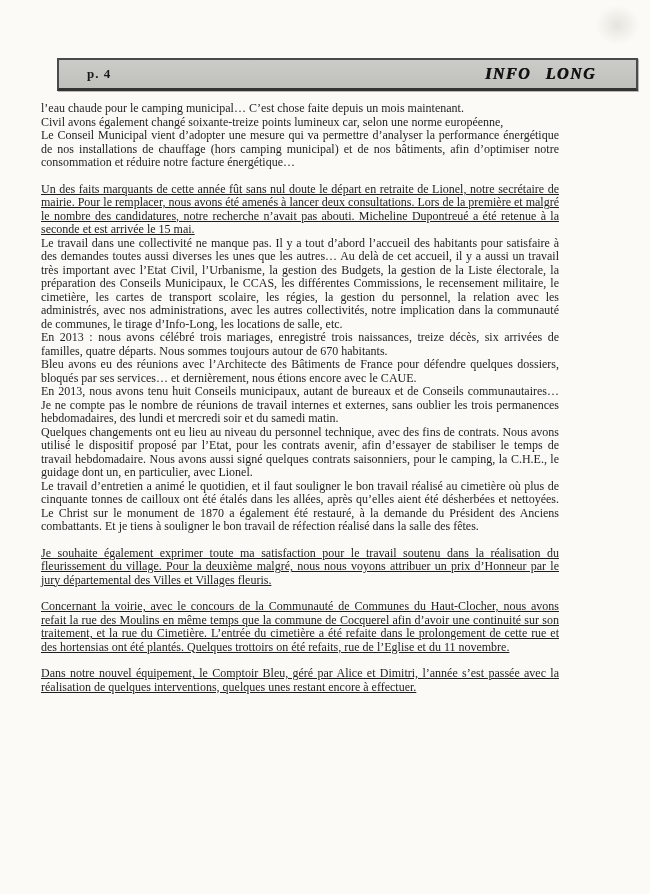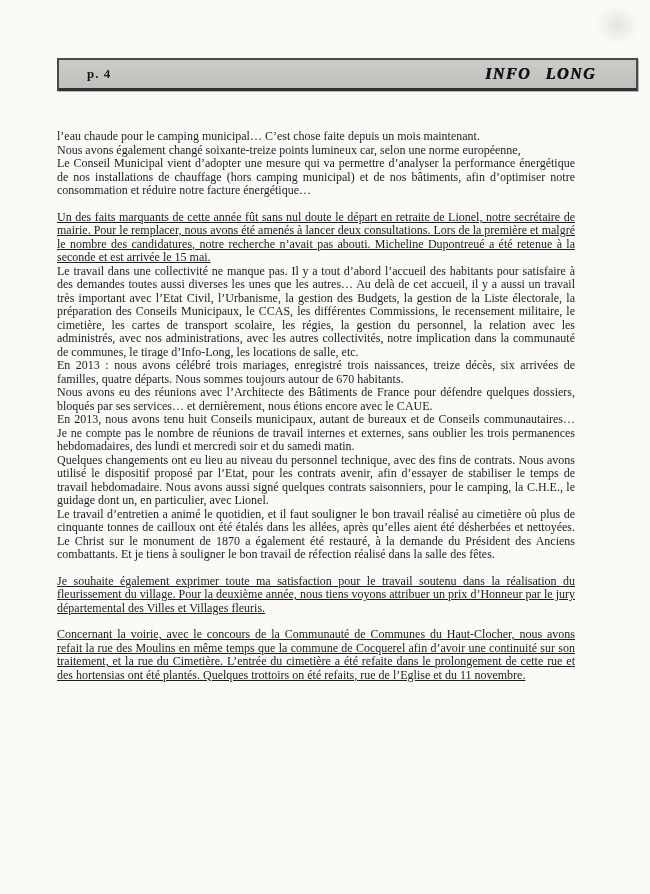--- a/index.html
+++ b/index.html
@@ -51,24 +51,23 @@
     font-weight: bold;
     font-style: italic;
     font-size: 16px;
     letter-spacing: 1.5px;
     word-spacing: 9px;
     color: #121212;
     text-shadow: 0.6px 0 0 #121212;
   }
   .content {
     position: absolute;
-    left: 57px;
+    left: 41px;
     top: 102px;
     width: 518px;
-    margin-top: 28px;
   }
   .content p {
     margin: 0;
     font-size: 12px;
     line-height: 13.5px;
     text-align: justify;
     color: #1d1d1d;
   }
   .content p.gap {
     margin-top: 13px;
@@ -80,24 +79,25 @@
 
 <div class="scan-artifact"></div>
 
 <div class="header-bar">
   <span class="page-label">p. 4</span>
   <span class="newsletter-title">INFO LONG</span>
 </div>
 
 <div class="content">
   <p>l’eau chaude pour le camping municipal… C’est chose faite depuis un mois maintenant.</p>
-  <p>Nous avons également changé soixante-treize points lumineux car, selon une norme européenne,</p>
+  <p>Civil avons également changé soixante-treize points lumineux car, selon une norme européenne,</p>
   <p>Le Conseil Municipal vient d’adopter une mesure qui va permettre d’analyser la performance énergétique de nos installations de chauffage (hors camping municipal) et de nos bâtiments, afin d’optimiser notre consommation et réduire notre facture énergétique…</p>
   <p class="gap">Un des faits marquants de cette année fût sans nul doute le départ en retraite de Lionel, notre secrétaire de mairie. Pour le remplacer, nous avons été amenés à lancer deux consultations. Lors de la première et malgré le nombre des candidatures, notre recherche n’avait pas abouti. Micheline Dupontreué a été retenue à la seconde et est arrivée le 15 mai.</p>
   <p>Le travail dans une collectivité ne manque pas. Il y a tout d’abord l’accueil des habitants pour satisfaire à des demandes toutes aussi diverses les unes que les autres… Au delà de cet accueil, il y a aussi un travail très important avec l’Etat Civil, l’Urbanisme, la gestion des Budgets, la gestion de la Liste électorale, la préparation des Conseils Municipaux, le CCAS, les différentes Commissions, le recensement militaire, le cimetière, les cartes de transport scolaire, les régies, la gestion du personnel, la relation avec les administrés, avec nos administrations, avec les autres collectivités, notre implication dans la communauté de communes, le tirage d’Info-Long, les locations de salle, etc.</p>
   <p>En 2013 : nous avons célébré trois mariages, enregistré trois naissances, treize décès, six arrivées de familles, quatre départs. Nous sommes toujours autour de 670 habitants.</p>
-  <p>Nous avons eu des réunions avec l’Architecte des Bâtiments de France pour défendre quelques dossiers, bloqués par ses services… et dernièrement, nous étions encore avec le CAUE.</p>
+  <p>Bleu avons eu des réunions avec l’Architecte des Bâtiments de France pour défendre quelques dossiers, bloqués par ses services… et dernièrement, nous étions encore avec le CAUE.</p>
   <p>En 2013, nous avons tenu huit Conseils municipaux, autant de bureaux et de Conseils communautaires… Je ne compte pas le nombre de réunions de travail internes et externes, sans oublier les trois permanences hebdomadaires, des lundi et mercredi soir et du samedi matin.</p>
   <p>Quelques changements ont eu lieu au niveau du personnel technique, avec des fins de contrats. Nous avons utilisé le dispositif proposé par l’Etat, pour les contrats avenir, afin d’essayer de stabiliser le temps de travail hebdomadaire. Nous avons aussi signé quelques contrats saisonniers, pour le camping, la C.H.E., le guidage dont un, en particulier, avec Lionel.</p>
   <p>Le travail d’entretien a animé le quotidien, et il faut souligner le bon travail réalisé au cimetière où plus de cinquante tonnes de cailloux ont été étalés dans les allées, après qu’elles aient été désherbées et nettoyées. Le Christ sur le monument de 1870 a également été restauré, à la demande du Président des Anciens combattants. Et je tiens à souligner le bon travail de réfection réalisé dans la salle des fêtes.</p>
-  <p class="gap">Je souhaite également exprimer toute ma satisfaction pour le travail soutenu dans la réalisation du fleurissement du village. Pour la deuxième année, nous tiens voyons attribuer un prix d’Honneur par le jury départemental des Villes et Villages fleuris.</p>
+  <p class="gap">Je souhaite également exprimer toute ma satisfaction pour le travail soutenu dans la réalisation du fleurissement du village. Pour la deuxième malgré, nous nous voyons attribuer un prix d’Honneur par le jury départemental des Villes et Villages fleuris.</p>
   <p class="gap">Concernant la voirie, avec le concours de la Communauté de Communes du Haut-Clocher, nous avons refait la rue des Moulins en même temps que la commune de Cocquerel afin d’avoir une continuité sur son traitement, et la rue du Cimetière. L’entrée du cimetière a été refaite dans le prolongement de cette rue et des hortensias ont été plantés. Quelques trottoirs on été refaits, rue de l’Eglise et du 11 novembre.</p>
+  <p class="gap">Dans notre nouvel équipement, le Comptoir Bleu, géré par Alice et Dimitri, l’année s’est passée avec la réalisation de quelques interventions, quelques unes restant encore à effectuer.</p>
 </div>
 
 </body></html>

